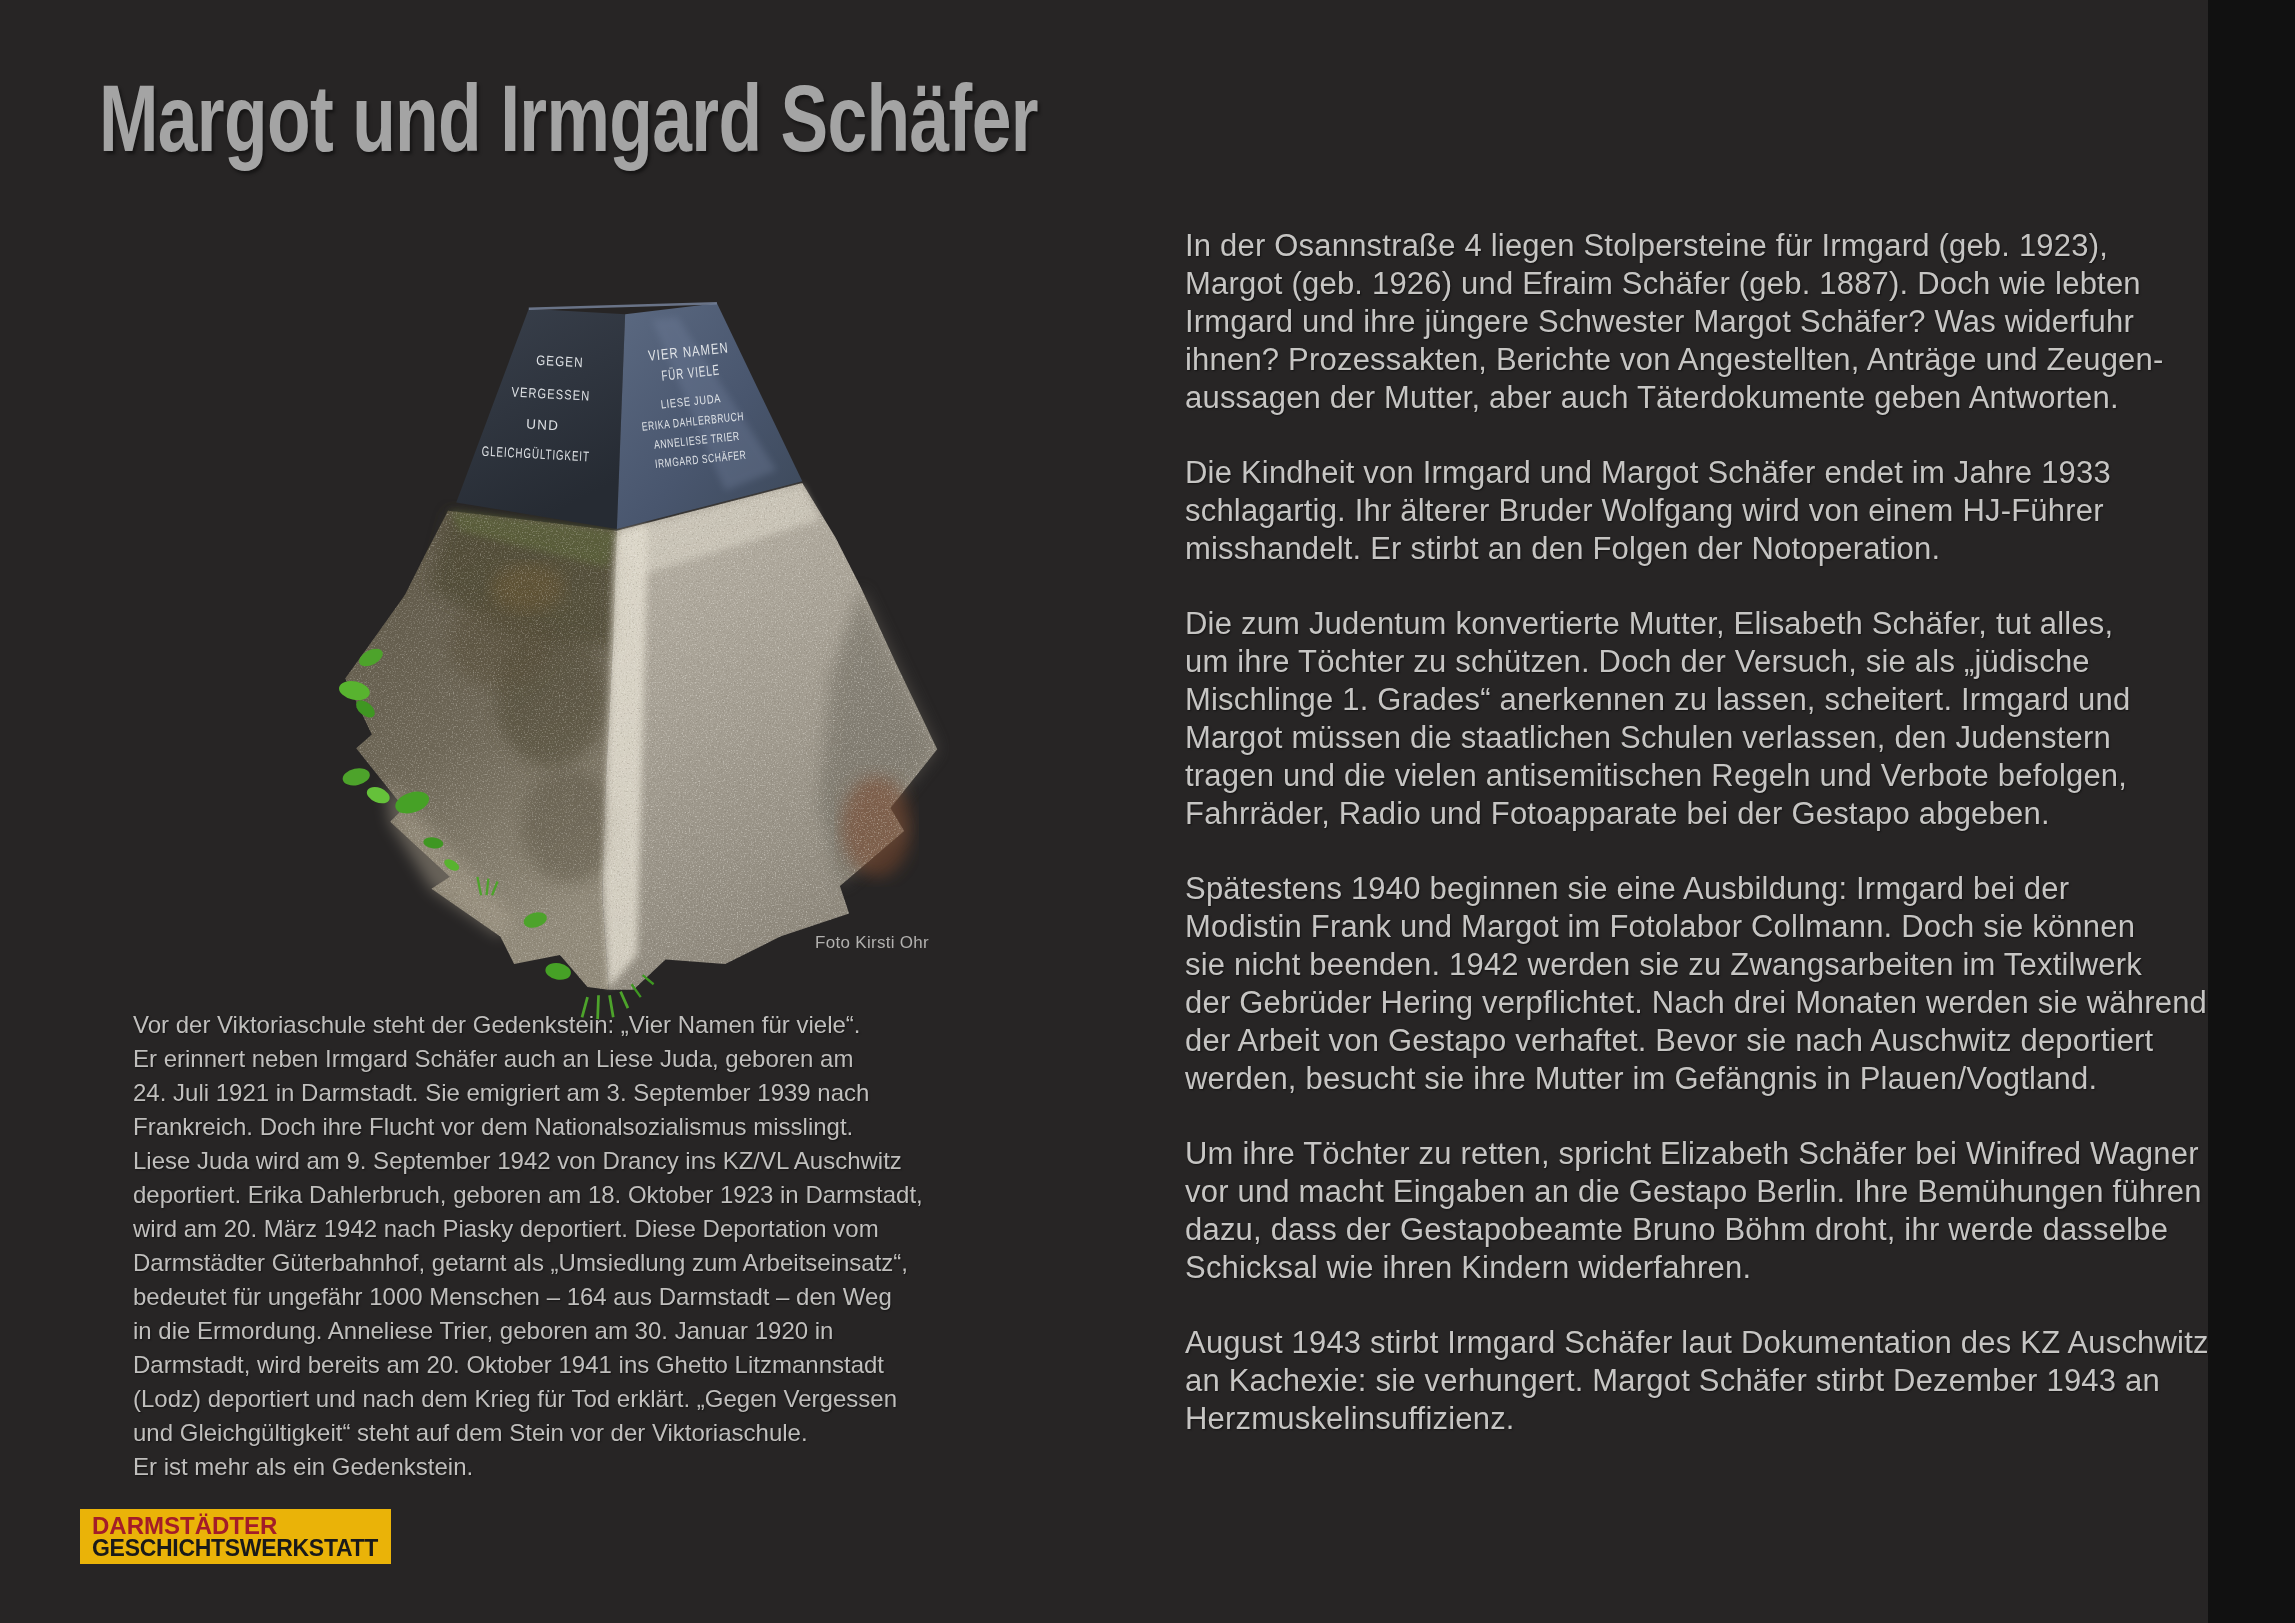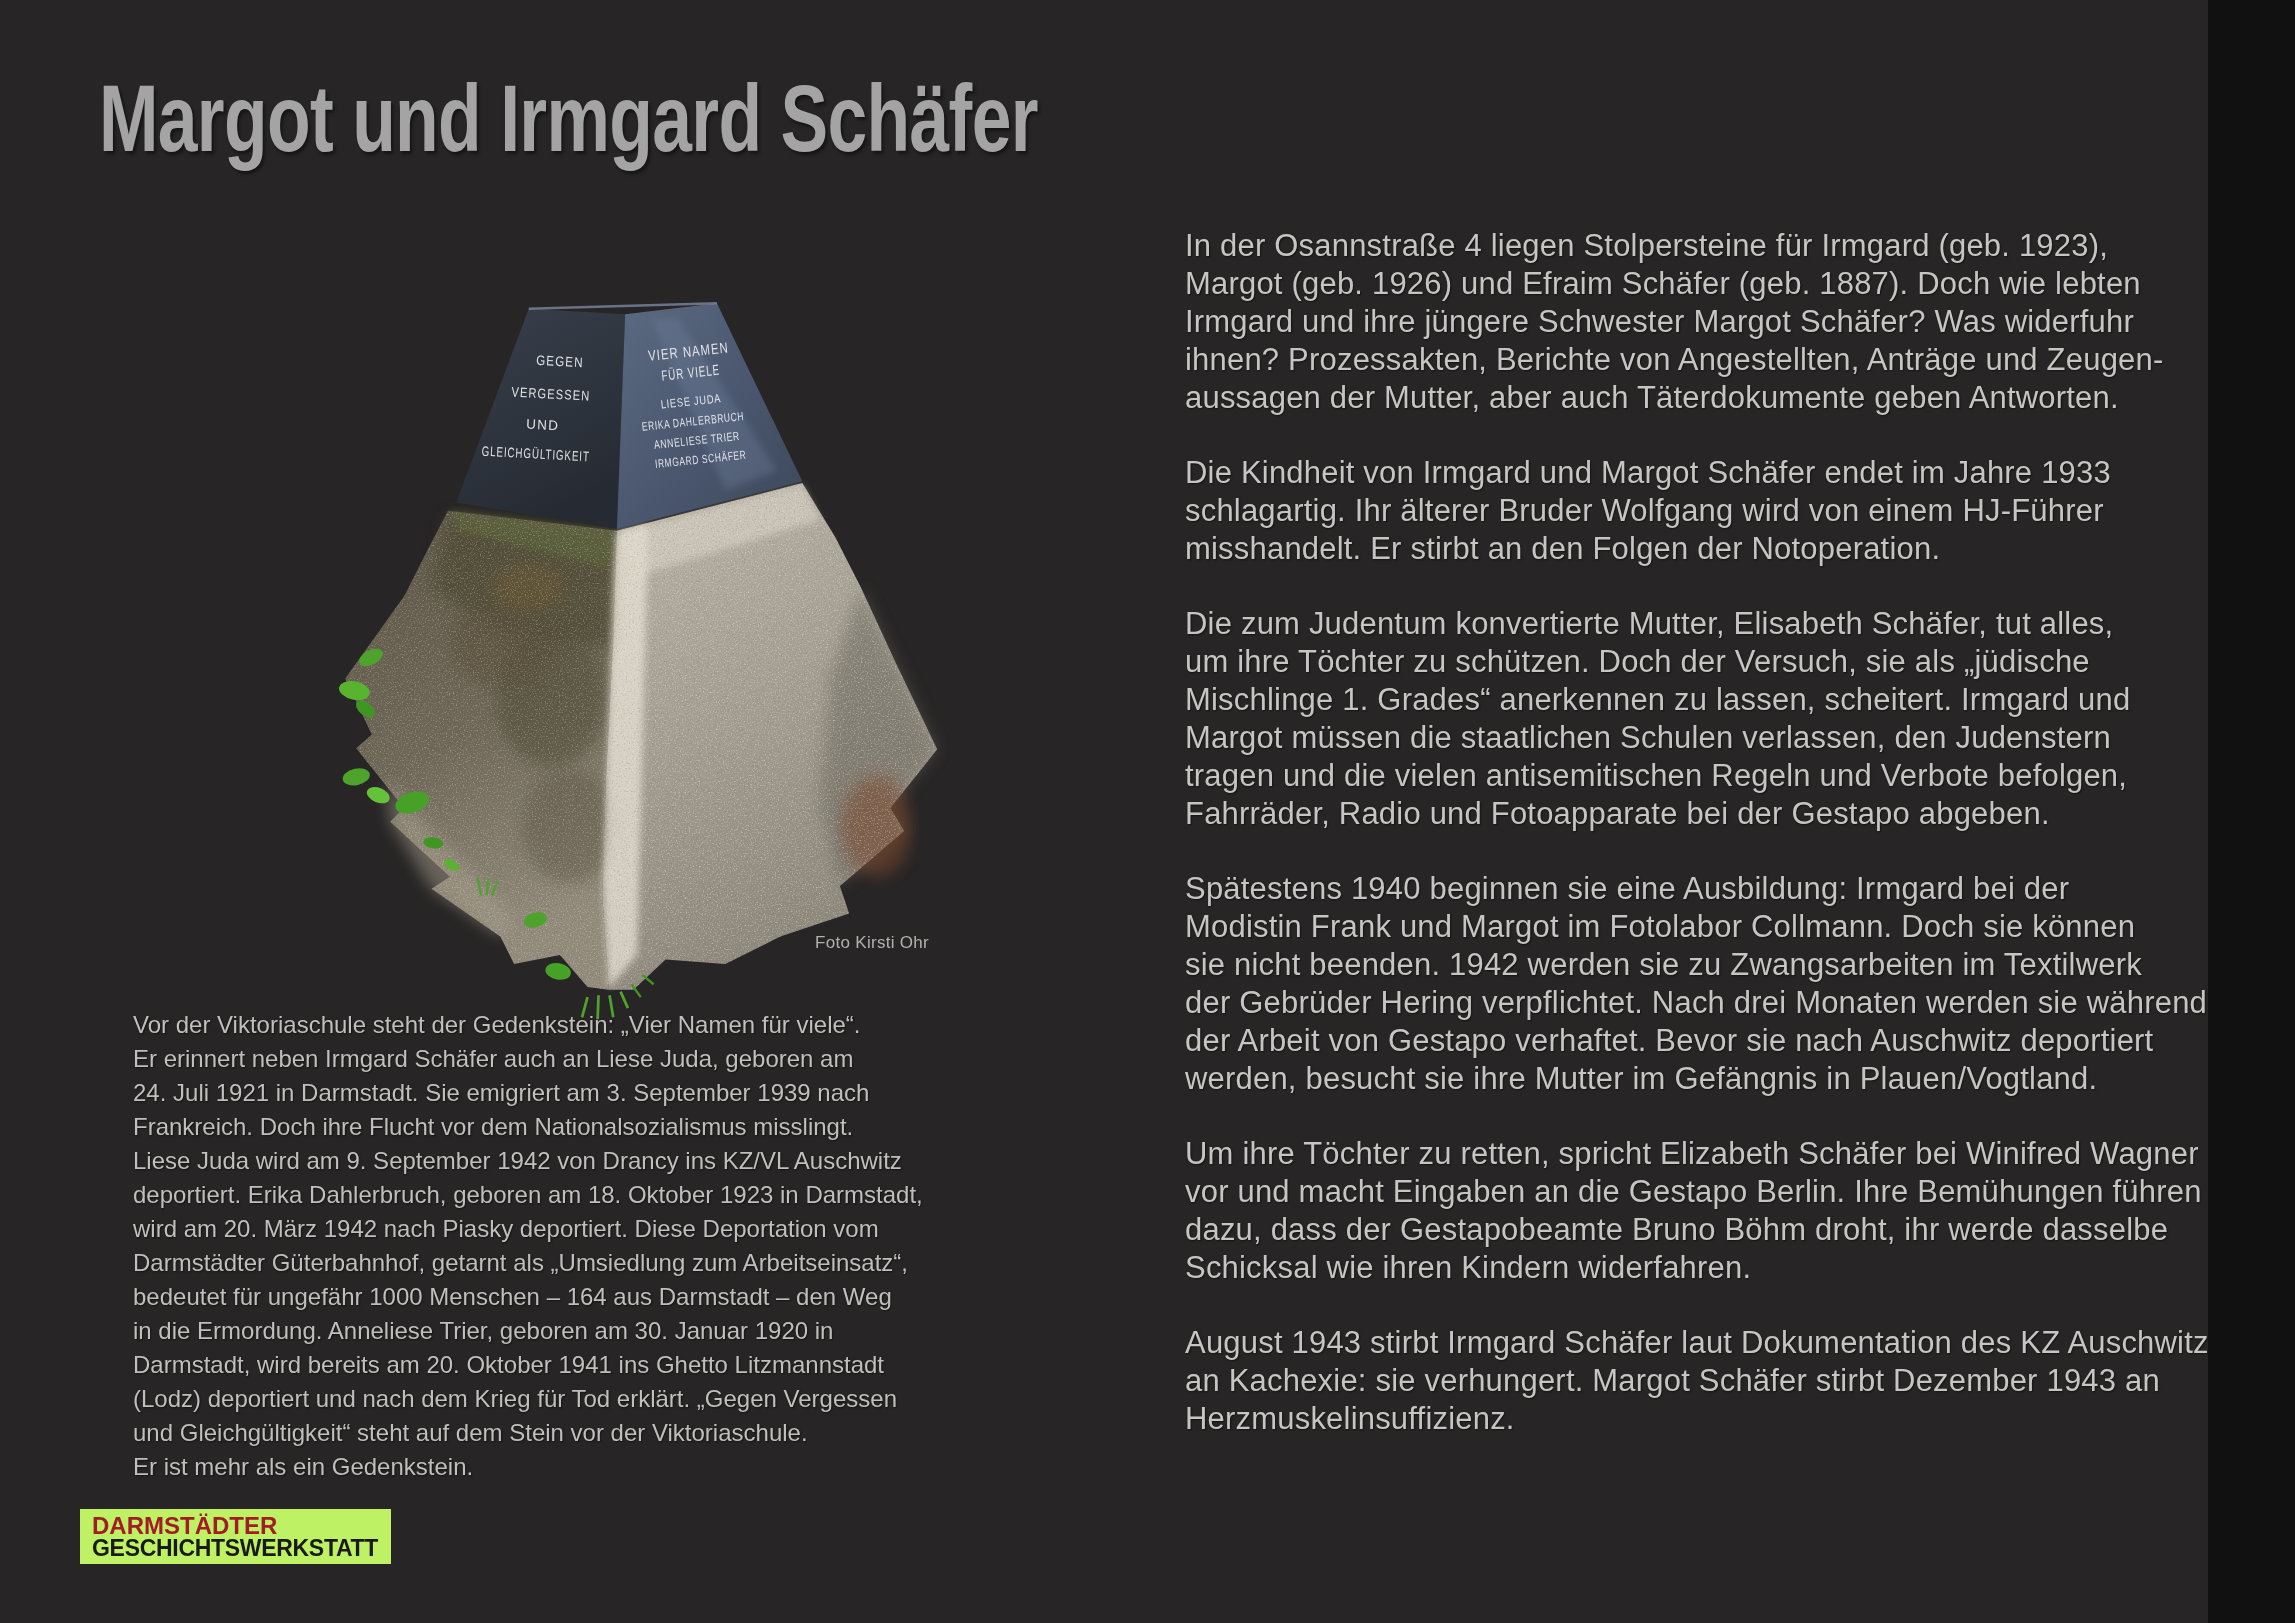--- a/index.html
+++ b/index.html
@@ -57,21 +57,21 @@
     text-shadow:0.9px 0.9px 1.8px rgba(0,0,0,0.5);
   }
   .article p{
     margin:0 0 37px 0;
     white-space:pre-line;
   }
   .logo{
     position:absolute;
     left:80px;top:1509px;
     width:311px;height:55px;
-    background:#bef264;
+    background:#eab308;
     box-sizing:border-box;
     padding:4.6px 0 0 12px;
     line-height:1;
   }
   .logo-line1{
     font-size:24px;font-weight:bold;line-height:23px;
     letter-spacing:0px;white-space:nowrap;
   }
   .logo-line2{
     font-size:23px;font-weight:bold;line-height:22px;

